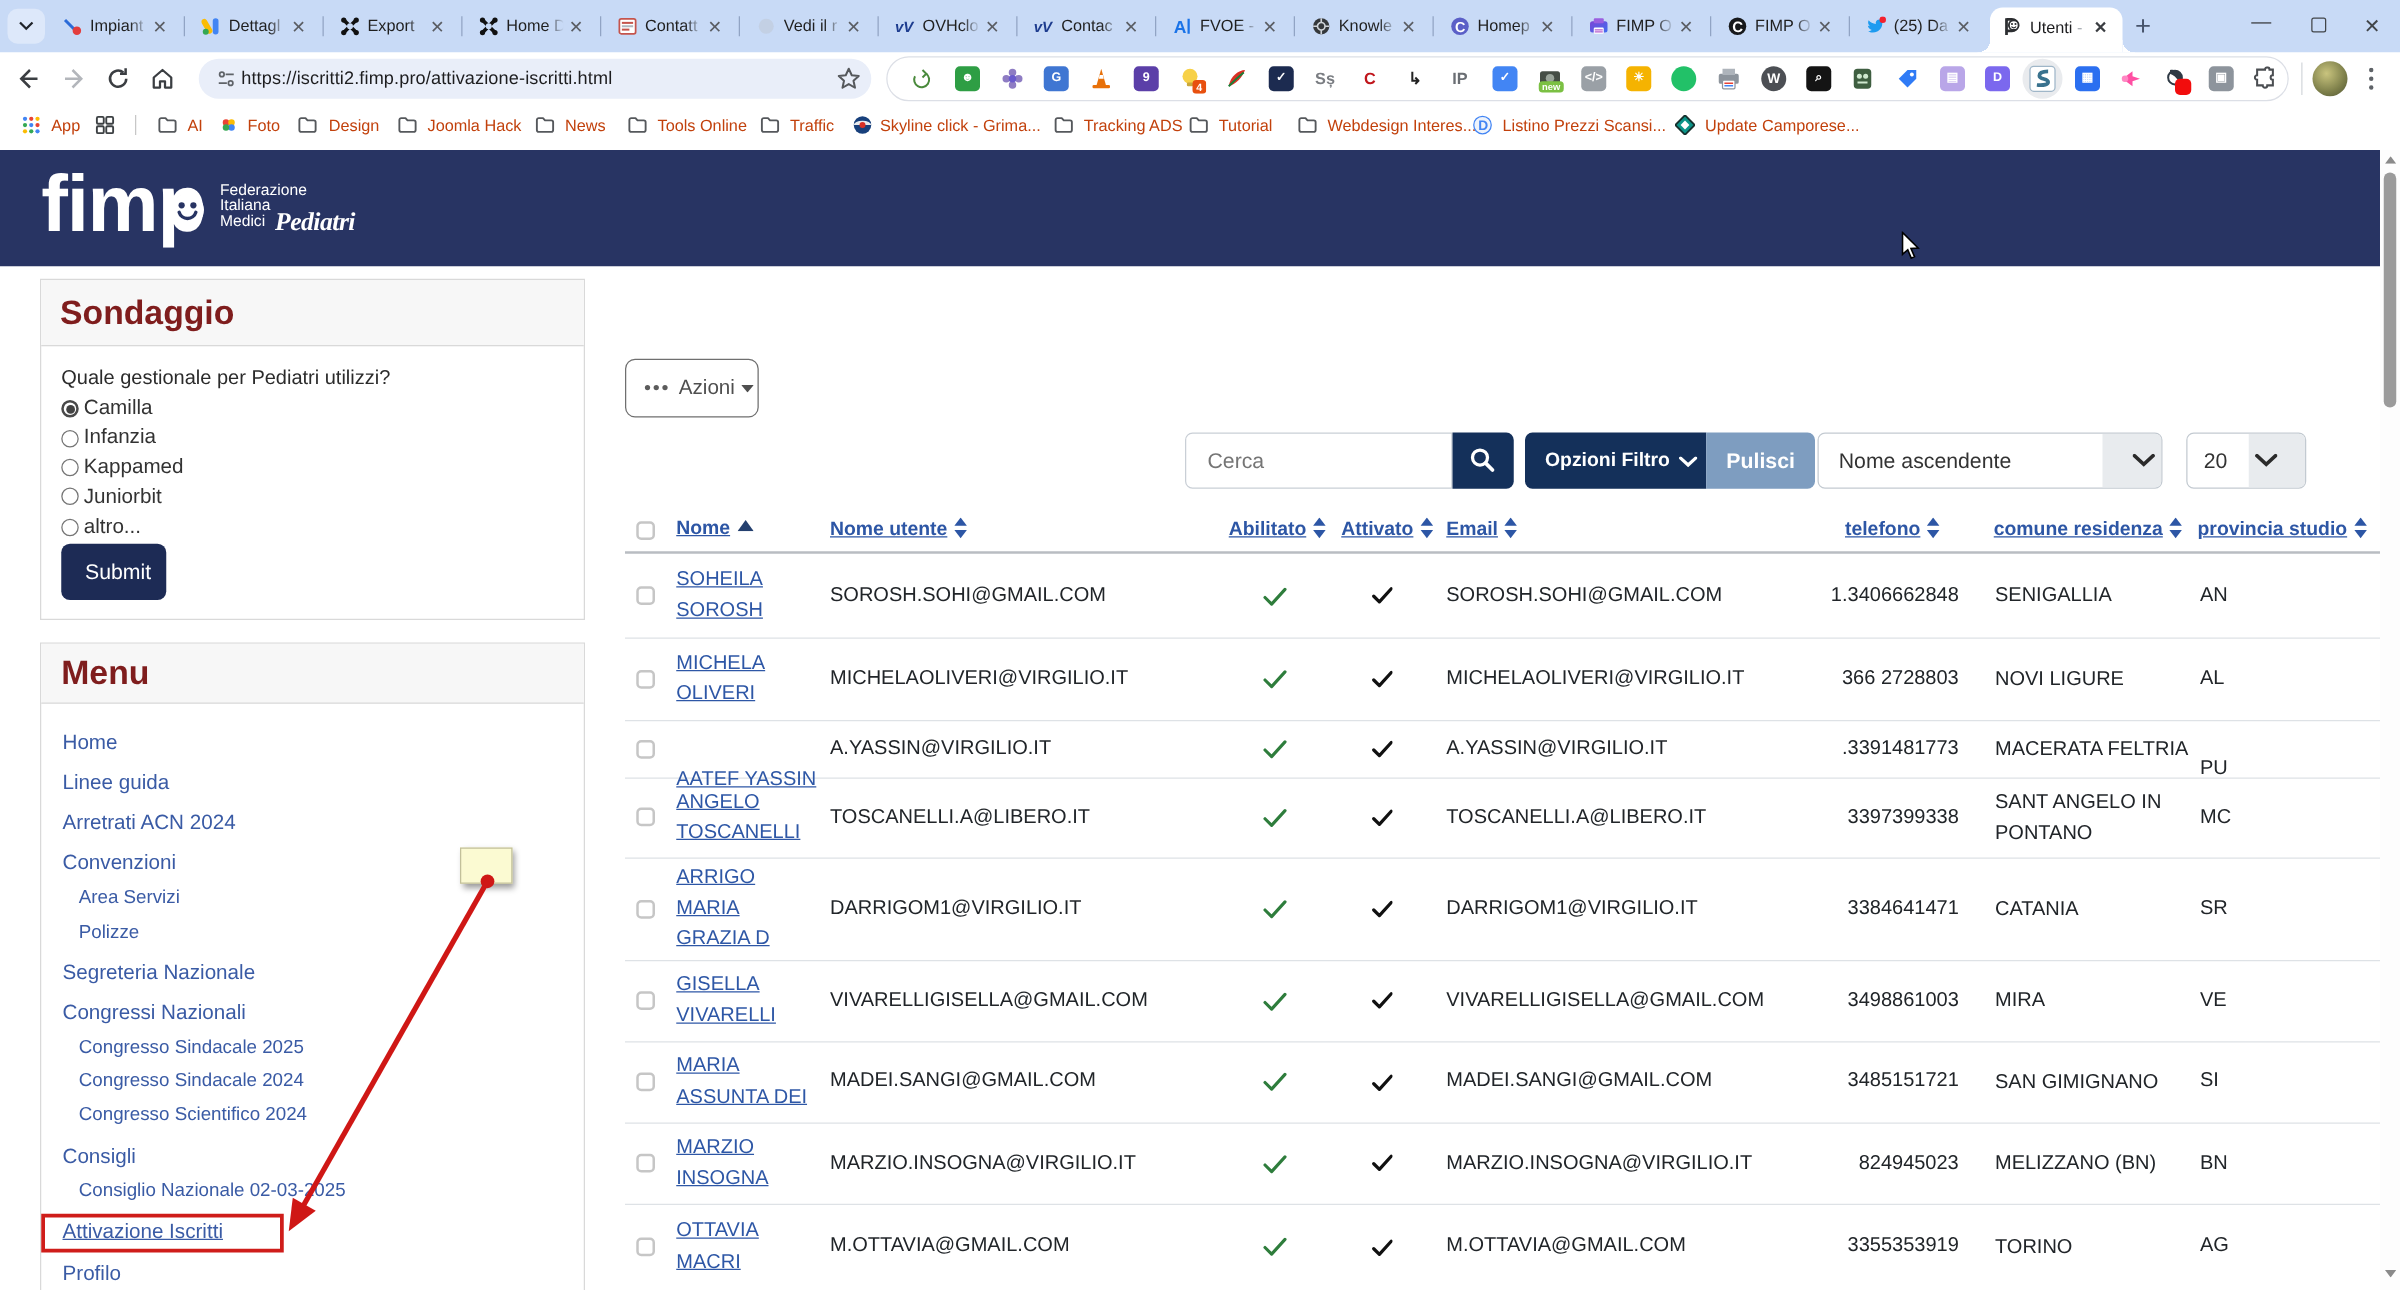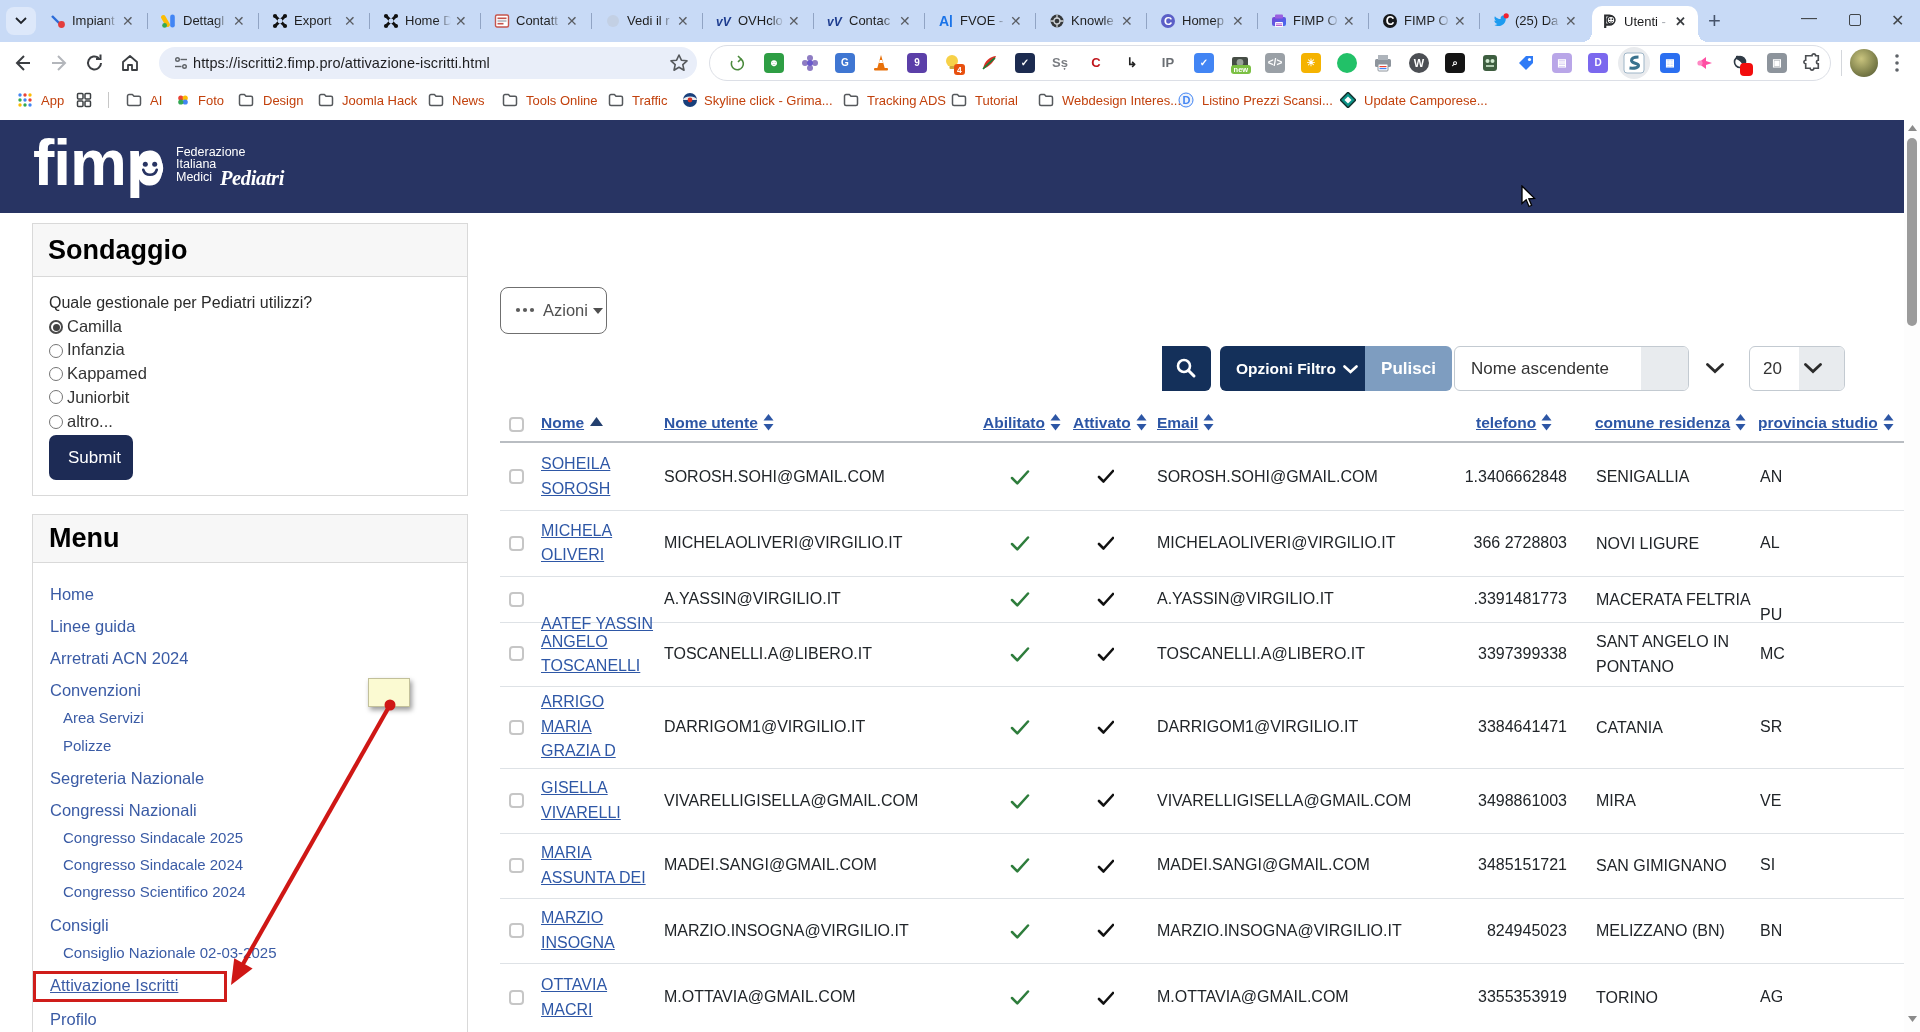--- a/index.html
+++ b/index.html
@@ -29,21 +29,21 @@
   border:1px solid #dcdfe6;background:#fff;}
 .eic{position:absolute;top:53px;width:20px;height:20px;border-radius:4px;font-size:11px;
   font-weight:700;color:#fff;text-align:center;line-height:20px;}
 
 #bookmarks{position:absolute;left:0;top:84px;width:1920px;height:36px;background:#fff;}
 .bk{position:absolute;top:93px;font-size:13px;color:#c2410c;white-space:nowrap;}
 
 #hdr{position:absolute;left:0;top:120px;width:1904px;height:93px;background:#283463;}
 
 .panel{position:absolute;left:32px;width:436px;background:#fff;border:1px solid #d9d9d9;}
-.phead{background:#f7f7f7;border-bottom:1px solid #d9d9d9;font-weight:700;color:#000000;
+.phead{background:#f7f7f7;border-bottom:1px solid #d9d9d9;font-weight:700;color:#7f1d1d;
   font-size:27px;padding:11px 0 10px 15px;}
 .mlink{position:absolute;left:50px;font-size:16.5px;color:#3a5ba5;white-space:nowrap;}
 .slink{position:absolute;left:63px;font-size:15px;color:#3a5ba5;white-space:nowrap;}
 
 #crumb{position:absolute;left:500px;top:223px;width:1374px;height:42px;background:#f7f7f7;
   border-radius:4px;font-size:15px;color:#3c3c3c;line-height:42px;}
 #crumb a{color:#3a5ba5;text-decoration:underline;}
 
 #azioni{position:absolute;left:500px;top:287px;width:107px;height:47px;background:#fff;
   border:1.5px solid #6f6f6f;border-radius:8px;}
@@ -491,31 +491,32 @@
 <div id="azioni"></div>
 <svg class="abs" style="left:515px;top:307px;" width="22" height="6" viewBox="0 0 22 6">
       <circle cx="3" cy="3" r="2.1" fill="#5c5c5c"></circle>
       <circle cx="10" cy="3" r="2.1" fill="#5c5c5c"></circle>
       <circle cx="17" cy="3" r="2.1" fill="#5c5c5c"></circle>
     </svg>
 <div class="abs" style="left:543px;top:301px;font-size:16.5px;color:#4f4f4f;">Azioni</div>
 <svg class="abs" style="left:593px;top:308px;" width="10" height="6" viewBox="0 0 10 6">
       <path d="M0 0 H10 L5 6 Z" fill="#4f4f4f"></path>
     </svg>
+<div id="cerca">Cerca</div>
 <div class="navybtn" style="left:1162px;width:49px;border-radius:0 6px 6px 0;"></div>
 <svg class="abs" style="left:1175px;top:357px;" width="22" height="22" viewBox="0 0 22 22">
       <circle cx="9" cy="9" r="6" fill="none" stroke="#fff" stroke-width="2.6"></circle>
       <path d="M13.5 13.5 L19 19" stroke="#fff" stroke-width="3" stroke-linecap="round"></path>
     </svg>
 <div class="navybtn" style="left:1220px;width:145px;border-radius:6px 0 0 6px;line-height:45px;padding-left:16px;font-size:15.5px;">Opzioni Filtro</div>
 <svg class="abs" style="left:1343px;top:365px;" width="15" height="9" viewBox="0 0 15 9">
       <path d="M1.5 1.5 L7.5 7 L13.5 1.5" stroke="#fff" stroke-width="2.6" fill="none" stroke-linecap="round"></path>
     </svg>
 <div id="pulisci">Pulisci</div>
-<div class="sel" style="left:1454px;width:235px;">
+<div class="sel" style="left:1454px;width:276px;">
       <div class="gz" style="width:47px;"></div>
       <div class="tx">Nome ascendente</div>
     </div>
 <svg class="abs" style="left:1706px;top:363px;" width="18" height="11" viewBox="0 0 18 11">
       <path d="M1.5 1.5 L9 8.5 L16.5 1.5" stroke="#2b2b2b" stroke-width="2.8" fill="none" stroke-linecap="round"></path>
     </svg>
 <div class="sel" style="left:1749px;width:96px;">
       <div class="gz" style="width:45px;"></div>
       <div class="tx" style="left:13px;">20</div>
     </div>

